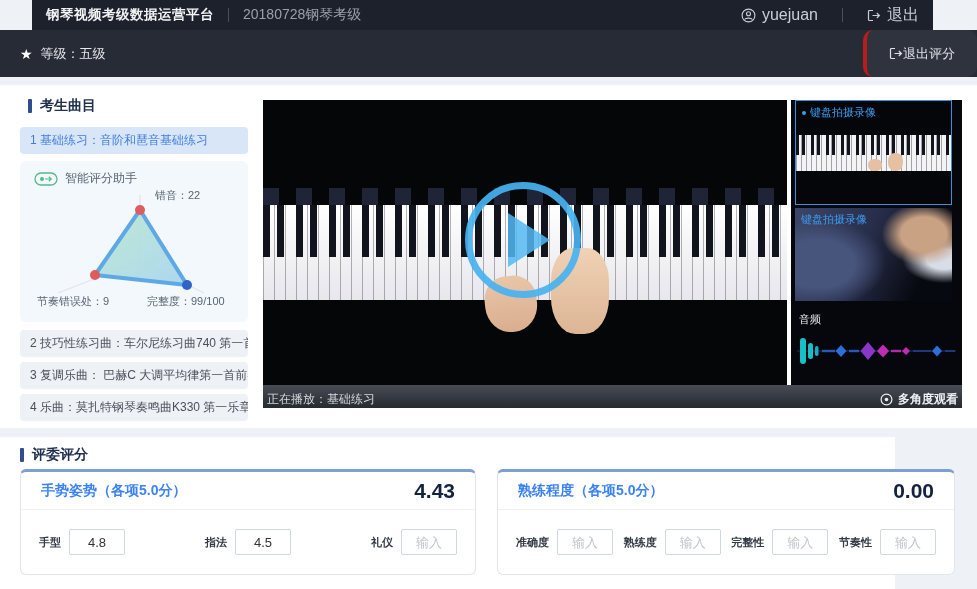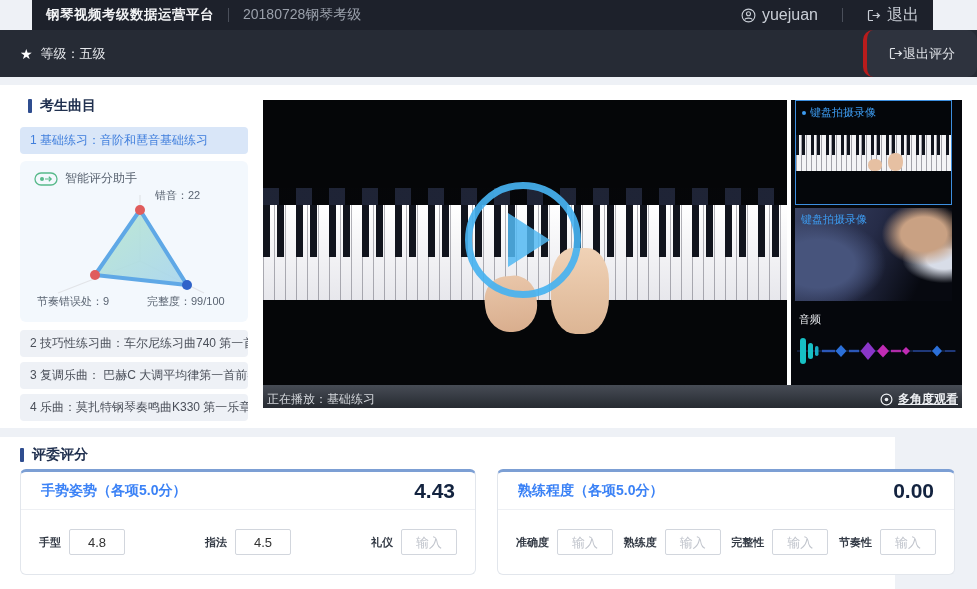--- a/index.html
+++ b/index.html
@@ -79,21 +79,21 @@
   .mini-black { position:absolute; left:0; top:0; width:100%; height:55%;
     background:repeating-linear-gradient(90deg, #11141d 0 3px, transparent 3px 6px, #11141d 6px 9px, transparent 9px 15px); }
   .mini-hand { position:absolute; background:#e6c0a2; border-radius:45%; }
   .audio-label { position:absolute; left:8px; top:212px; font-size:11px; color:#e8eaee; }
   .waveform { position:absolute; left:4px; top:232px; }
 
   
   .np-bar { position:absolute; left:263px; top:300px; width:699px; height:23px;
     background:linear-gradient(#474c55, #262a31); display:flex; align-items:flex-end;
     padding:0 4px; color:#d5d8dd; font-size:12px; }
-  .np-right { margin-left:auto; display:flex; align-items:center; gap:5px; color:#eef0f3; font-weight:bold; cursor:pointer;text-decoration:underline; }
+  .np-right { margin-left:auto; display:flex; align-items:center; gap:5px; color:#eef0f3; font-weight:bold; cursor:pointer; }
 
   
   .score-card { position:absolute; top:32px; height:106px; background:#fff;
     border:1px solid #e2e6ec; border-top:3px solid #7c9fd4; border-radius:6px; }
   .card1 { left:20px; width:456px; }
   .card2 { left:497px; width:458px; }
   .card-head { height:38px; display:flex; align-items:center; justify-content:space-between;
     padding:0 20px; border-bottom:1px solid #eef0f4; }
   .card-head .t { font-size:14px; font-weight:bold; color:#3b82f6; }
   .card-head .total { font-size:21px; font-weight:bold; color:#13233f; }

